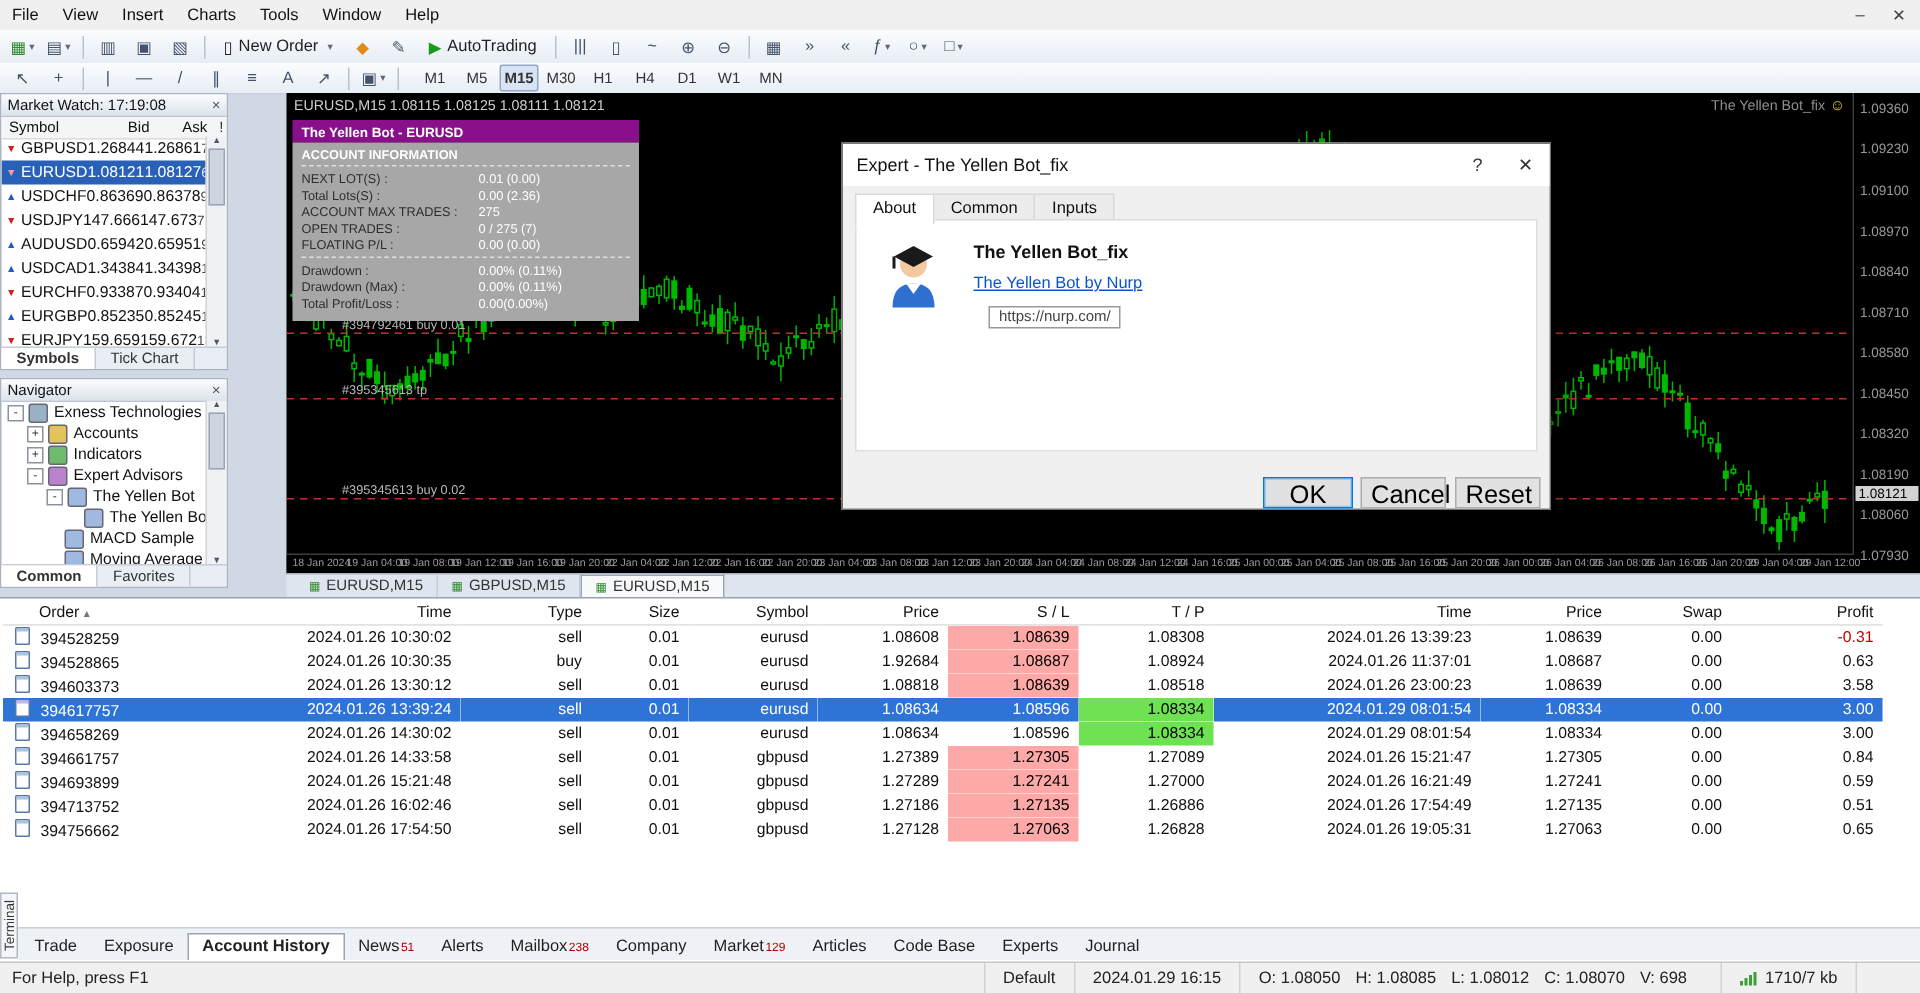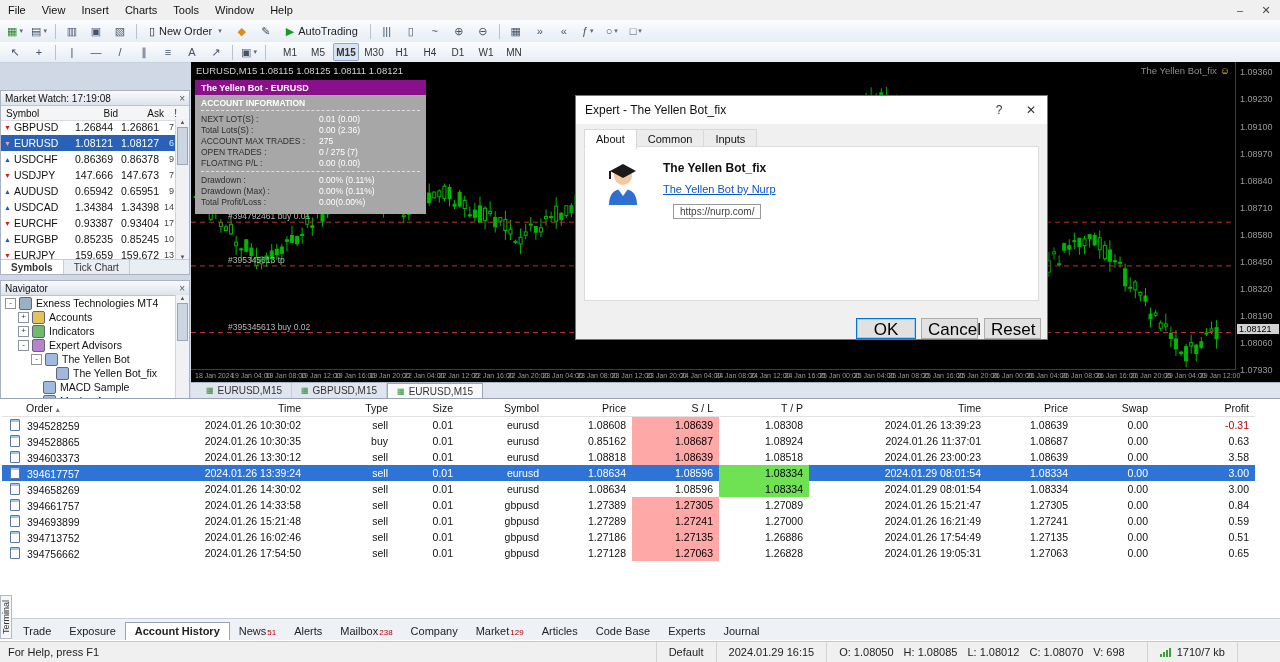--- a/index.html
+++ b/index.html
@@ -25,21 +25,21 @@
   .tbtn .glyph{font-style:normal;}
   .tbtn .drop{font-style:normal;font-size:7px;color:#667;margin-left:2px;}
   .tbtn.labeled{padding:0 6px;gap:4px;color:#222;}
   .tsep{width:1px;height:15px;background:#b9c2cf;margin:0 4px;display:inline-block;}
   .tf-group{display:inline-flex;margin-left:6px;}
   .tfbtn{min-width:24px;height:16px;display:inline-flex;align-items:center;justify-content:center;
          font-size:10px;color:#333;border:1px solid transparent;margin:0 1px;}
   .tfbtn.active{background:#d8e4f4;border:1px solid #92a8c6;border-radius:2px;font-weight:bold;}
 
   
-  .panel{position:absolute;left:0;width:190px;background:#fff;border:1px solid #a9b3c1;box-sizing:border-box;margin-top:28px;}
+  .panel{position:absolute;left:0;width:152px;background:#fff;border:1px solid #a9b3c1;box-sizing:border-box;}
   .panel-header{height:14px;background:linear-gradient(#fafbfd,#dde3ec);border-bottom:1px solid #bcc4d0;
                 font-size:10px;display:flex;align-items:center;justify-content:space-between;padding:0 4px;}
   .panel-close{color:#555;font-size:10px;}
   .market-watch{top:62px;height:185px;}
   .mw-colhead{height:14px;display:flex;align-items:center;font-size:10px;background:#f4f5f7;border-bottom:1px solid #dcdcdc;}
   .mwc-sym{width:66px;padding-left:5px;}
   .mwc-bid,.mwc-ask{width:46px;text-align:right;}
   .mwc-spread{width:13px;text-align:right;padding-right:2px;color:#333;}
   .mw-rows{position:absolute;top:28px;left:0;right:13px;bottom:14px;overflow:hidden;}
   .mw-row{height:16px;display:flex;align-items:center;font-size:10.5px;}
@@ -131,21 +131,21 @@
   .sb-help{padding-left:8px;flex:1;}
   .sseg{border-left:1px solid #d2d2d2;height:100%;display:flex;align-items:center;padding:0 12px;white-space:nowrap;}
   .sb-ohlc span{margin-right:10px;}
   .sig{display:inline-flex;align-items:flex-end;margin-right:5px;font-style:normal;}
   .sig b{display:inline-block;width:2px;margin-right:1px;background:#3aa03a;}
   .sig b:nth-child(1){height:3px;}.sig b:nth-child(2){height:5px;}
   .sig b:nth-child(3){height:7px;}.sig b:nth-child(4){height:9px;}
   .sb-end{width:18px;}
 
   
-  .dialog{position:absolute;left:575px;top:95px;width:473px;height:245px;background:#f0f0f0;
+  .dialog{position:absolute;left:561px;top:95px;width:473px;height:245px;background:#f0f0f0;
           border:1px solid #767676;box-shadow:3px 5px 16px rgba(0,0,0,.45);z-index:10;box-sizing:border-box;}
   .dlg-title{height:28px;background:#fff;display:flex;align-items:center;padding-left:9px;font-size:12px;}
   .dlg-tspace{flex:1;}
   .dlg-tbtn{width:32px;height:28px;display:flex;align-items:center;justify-content:center;font-size:12px;color:#333;}
   .dlg-tabs{display:flex;padding:5px 8px 0;}
   .dtab{font-size:11px;padding:3px 11px;border:1px solid #d9d9d9;background:#ececec;margin-right:-1px;position:relative;}
   .dtab.active{background:#fff;border-bottom-color:#fff;z-index:2;margin-bottom:-1px;}
   .dlg-frame{position:absolute;left:8px;right:8px;top:50px;bottom:38px;background:#fff;border:1px solid #dcdcdc;}
   .dlg-icon{position:absolute;left:16px;top:12px;width:44px;height:48px;}
   .dlg-botname{position:absolute;left:78px;top:14px;font-size:12px;font-weight:bold;}
@@ -1037,21 +1037,21 @@
             <td>1.08639</td>
             <td>0.00</td>
             <td class="neg">-0.31</td>
           </tr>
           <tr class="trow">
             <td class="c0"><i class="doc"></i>394528865</td>
             <td>2024.01.26 10:30:35</td>
             <td>buy</td>
             <td>0.01</td>
             <td>eurusd</td>
-            <td>0.85162</td>
+            <td>1.92684</td>
             <td class="hl-red">1.08687</td>
             <td>1.08924</td>
             <td>2024.01.26 11:37:01</td>
             <td>1.08687</td>
             <td>0.00</td>
             <td>0.63</td>
           </tr>
           <tr class="trow">
             <td class="c0"><i class="doc"></i>394603373</td>
             <td>2024.01.26 13:30:12</td>

